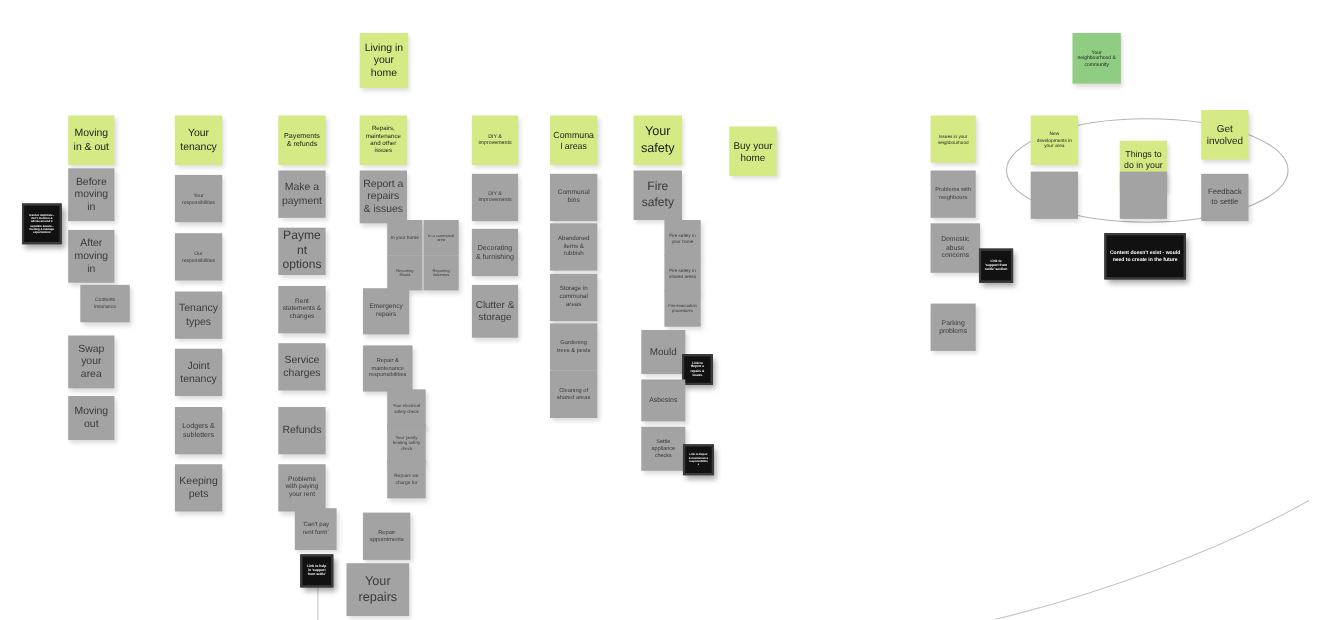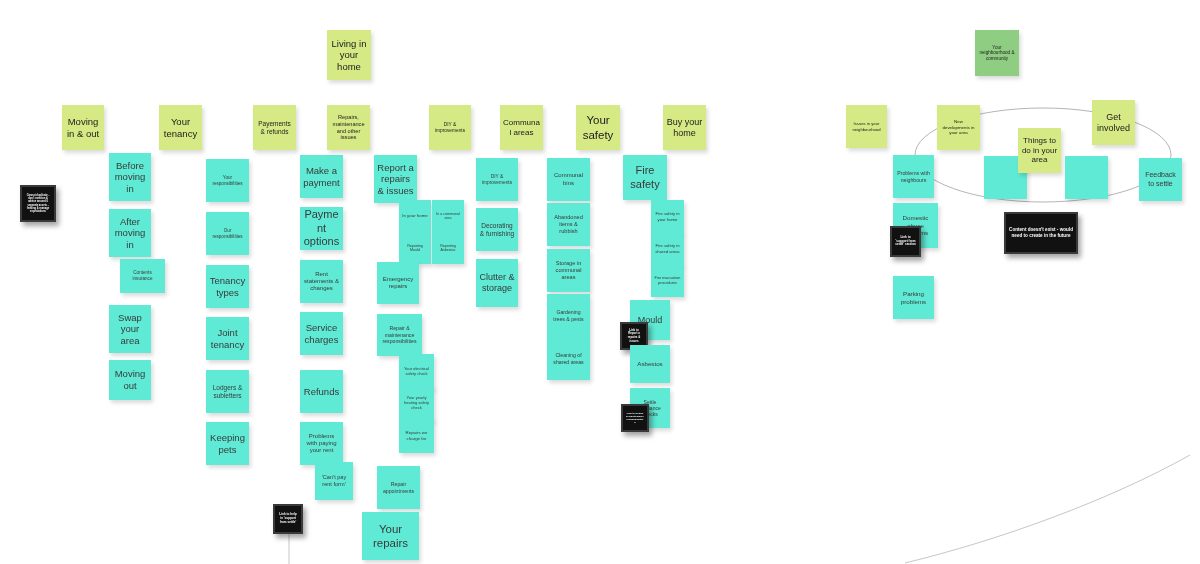--- a/index.html
+++ b/index.html
@@ -30,21 +30,21 @@
     text-align: center;
     padding: 3px;
     line-height: 1.22;
     color: #1c1c1c;
     word-wrap: break-word;
     overflow: hidden;
     box-shadow: 2px 3px 4px rgba(0,0,0,0.14);
   }
   .note.green  { background: #d5ea84; }
   .note.green2 { background: #8fce82; }
-  .note.white  { background: #5eead4; color: #3a3a3a; margin-left: 47px; }
+  .note.white  { background: #a3a3a3; color: #3a3a3a; }
   .note.black  {
     background: #111111;
     color: #ffffff;
     font-weight: bold;
     border: 2px solid #3a3a3a;
     box-shadow: 3px 4px 5px rgba(0,0,0,0.35);
   }
   .note span { display: block; width: 100%; }
 </style>
 </head>
@@ -226,21 +226,21 @@
       </div>
       <div class="note white" style="left: 583px; top: 345px; width: 40px; height: 38px; font-size: 6.2px;">
         <span>Asbestos</span>
       </div>
       <div class="note white" style="left: 583px; top: 388px; width: 40px; height: 40px; font-size: 5px;">
         <span>Settle appliance checks</span>
       </div>
       <div class="note black" style="left: 621px; top: 404px; width: 28px; height: 28px; font-size: 2.5px;">
         <span>Link to Repair &amp; maintenance responsibilities</span>
       </div>
-      <div class="note green" style="left: 663px; top: 105px; width: 43px; height: 45px; font-size: 9px;">
+      <div class="note green" style="left: 663px; top: 115px; width: 43px; height: 45px; font-size: 9px;">
         <span>Buy your home</span>
       </div>
       <div class="note green" style="left: 846px; top: 105px; width: 41px; height: 43px; font-size: 4.2px;">
         <span>Issues in your neighbourhood</span>
       </div>
       <div class="note white" style="left: 846px; top: 155px; width: 41px; height: 43px; font-size: 5.2px;">
         <span>Problems with neighbours</span>
       </div>
       <div class="note white" style="left: 846px; top: 203px; width: 45px; height: 45px; font-size: 6.2px;">
         <span>Domestic abuse concerns</span>

